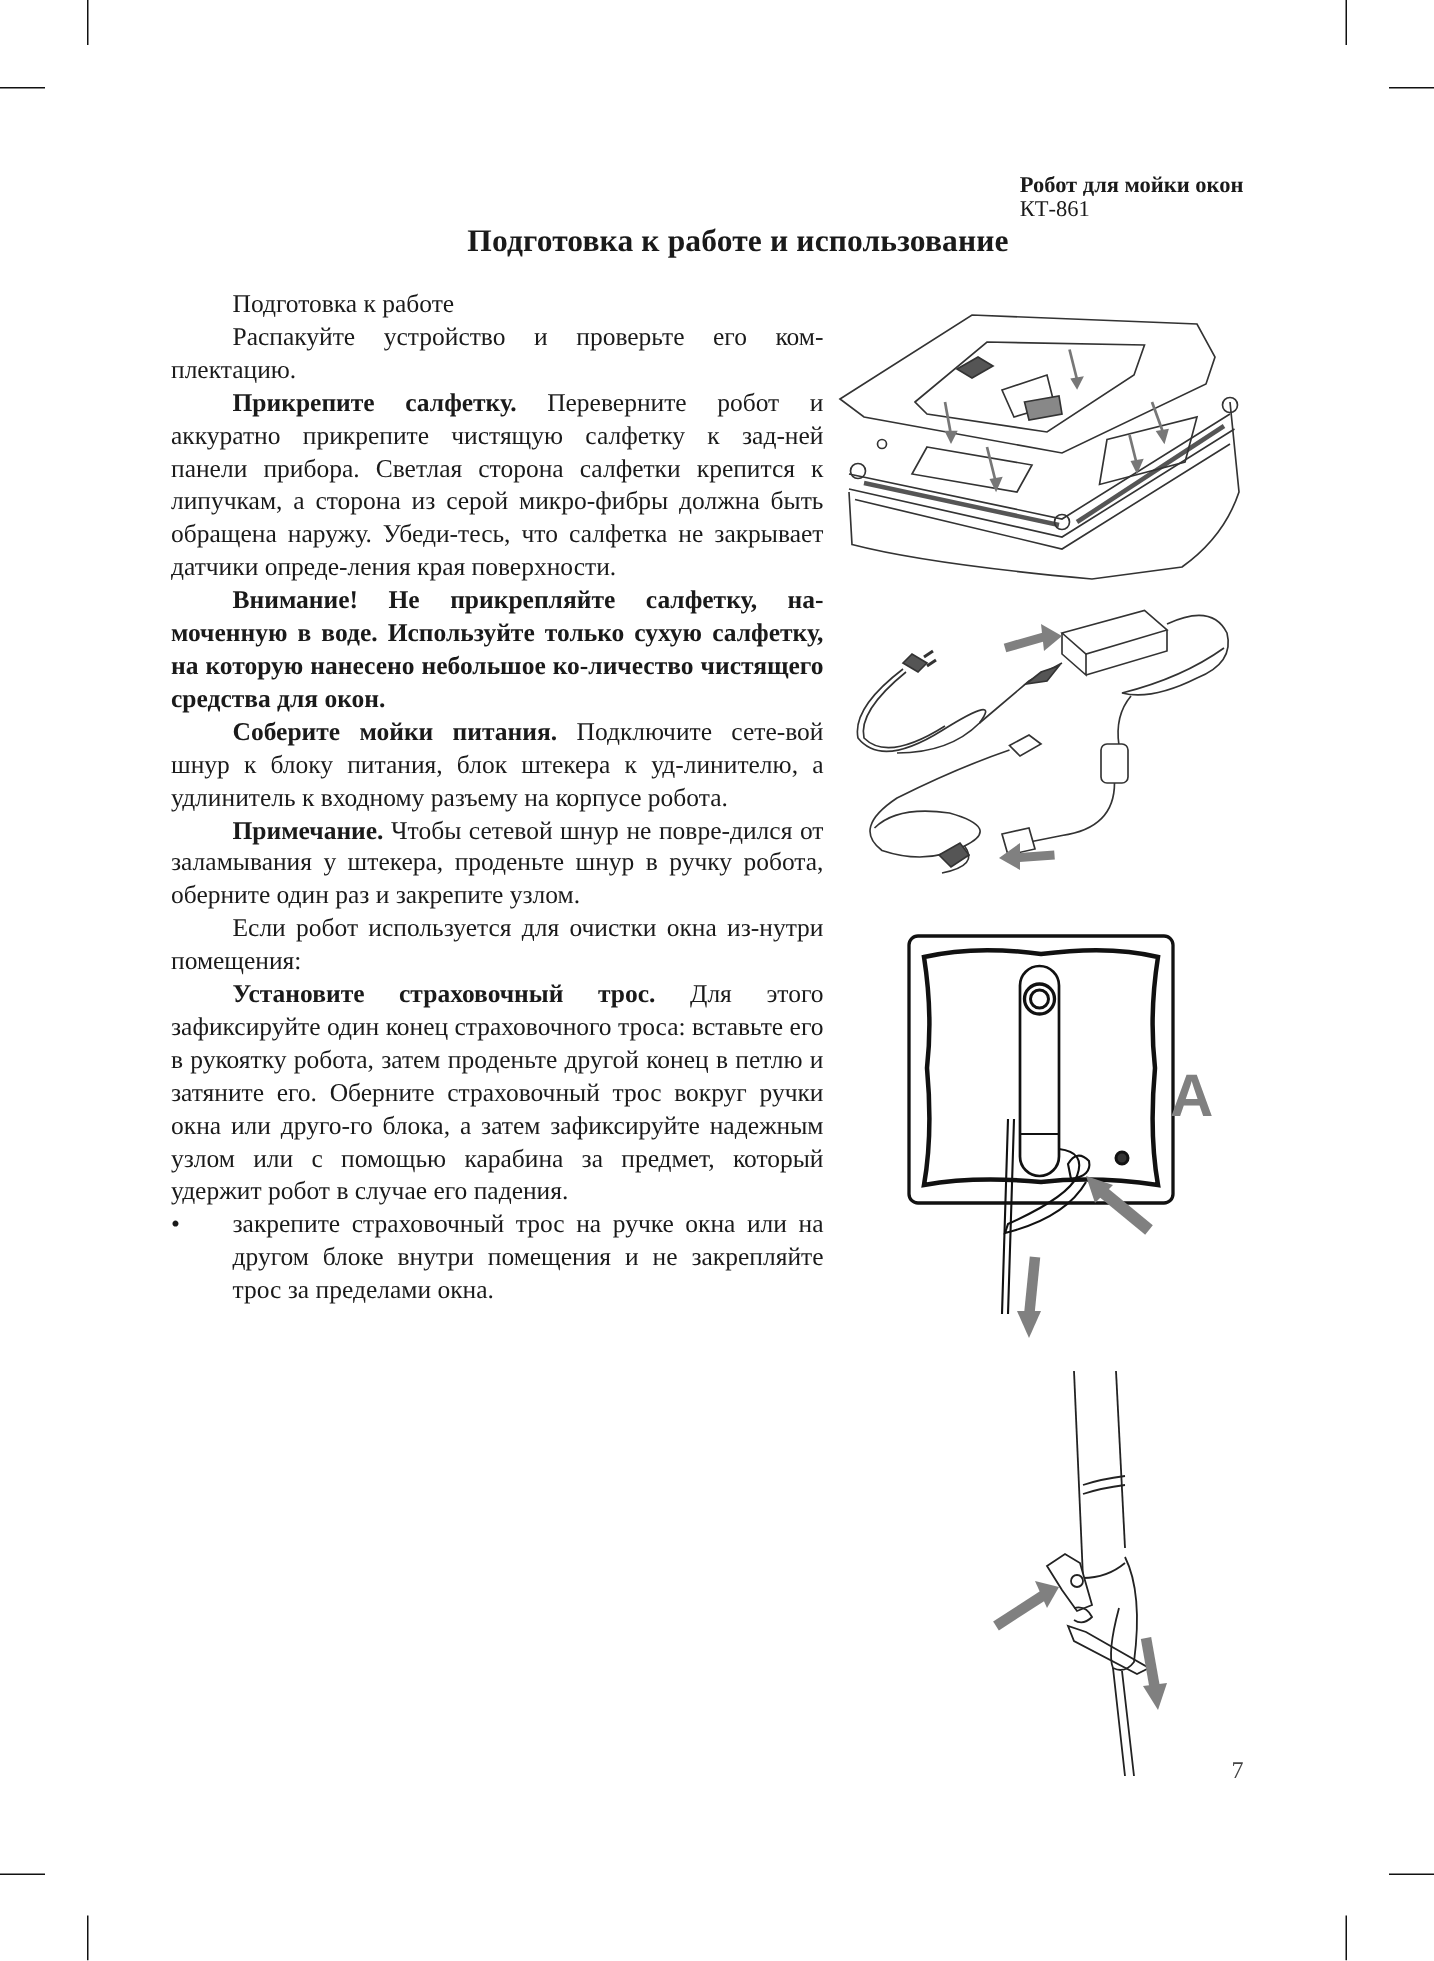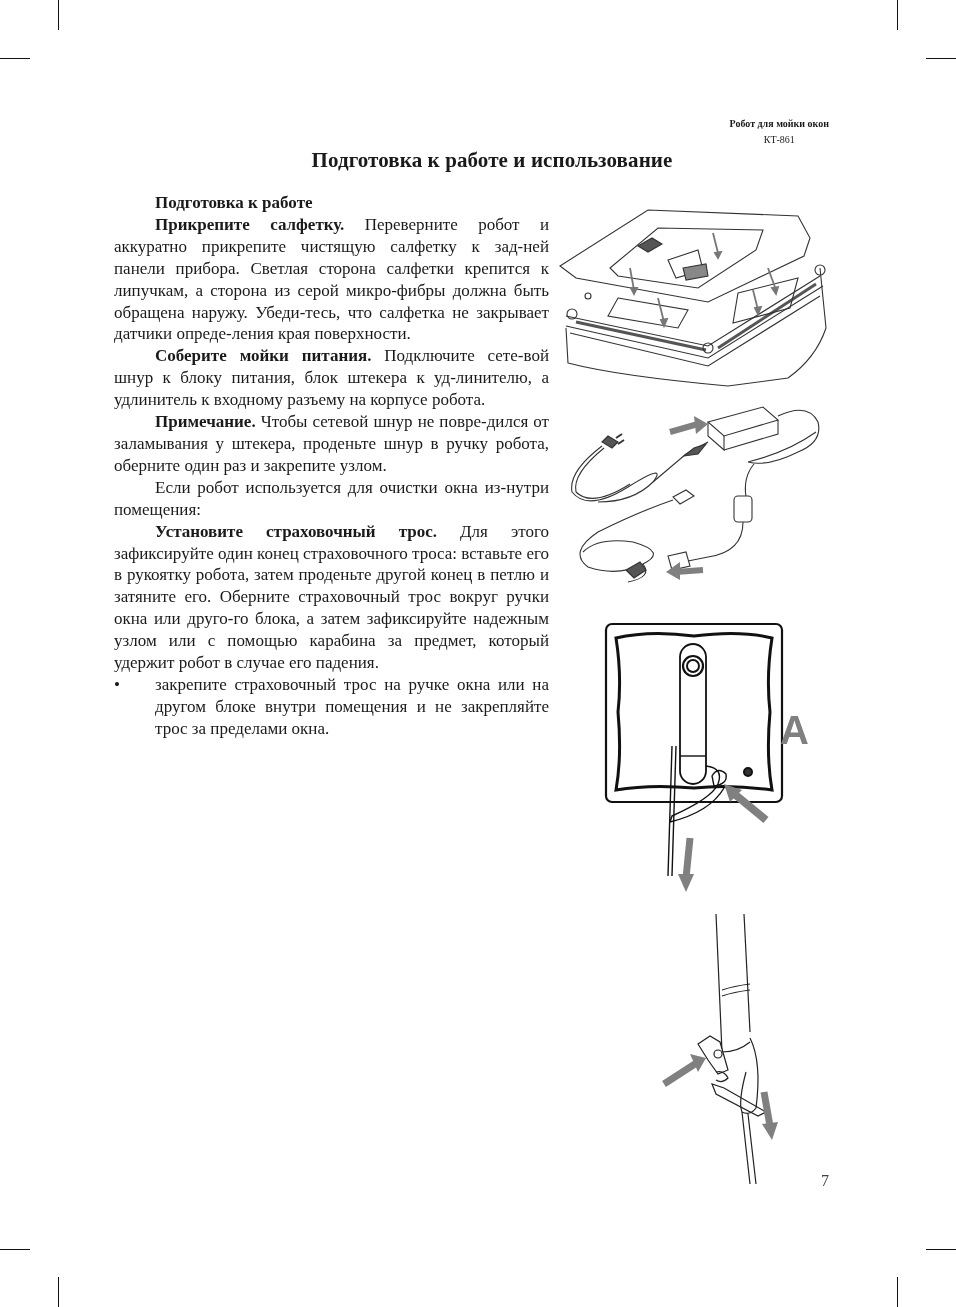--- a/index.html
+++ b/index.html
@@ -2,31 +2,31 @@
 <html><head>
 <meta charset="utf-8">
 <style>
   html, body { margin: 0; padding: 0; background: #ffffff; }
   body { width: 956px; height: 1307px; position: relative; overflow: hidden;
          font-family: "Liberation Serif", "DejaVu Serif", serif; color: #1a1a1a; }
   .crop { position: absolute; background: #111; }
   .crop.v { width: 1px; height: 30px; }
   .crop.h { height: 1px; width: 30px; }
 
-  .running-head { position: absolute; right: 127px; top: 116px; text-align: center;
-                  font-size: 10px; line-height: 16px; }
+  .running-head { position: absolute; right: 127px; top: 116px; text-align: left;
+                  font-size: 15px; line-height: 16px; }
   .running-head .rh-title { font-weight: bold; }
 
   .page-title { position: absolute; left: 0; width: 984px; top: 148px; text-align: center;
                 font-size: 21px; font-weight: bold; letter-spacing: 0.1px; }
 
   .text-col { position: absolute; left: 114px; top: 192px; width: 435px;
               font-size: 17px; line-height: 21.9px; text-align: justify; hyphens: manual; }
   .text-col p { margin: 0; text-indent: 41px; }
-  .text-col p.heading { font-weight: bold; }
+  .text-col p.heading { font-weight: normal; }
   .text-col b { font-weight: bold; }
   .text-col p.warning { font-weight: bold; }
   .bullet-item { position: relative; padding-left: 41px; margin: 0; }
   .bullet-item .bullet { position: absolute; left: 0; top: 0; }
 
   .figure { position: absolute; }
   .page-number { position: absolute; right: 127px; top: 1172px; font-size: 16px; color: #444; }
 </style>
 </head>
 <body>
@@ -42,21 +42,23 @@
 
 <div class="running-head">
   <div class="rh-title">Робот для мойки окон</div>
   <div>КТ-861</div>
 </div>
 
 <div class="page-title">Подготовка к работе и использование</div>
 
 <div class="text-col">
   <p class="heading">Подготовка к работе</p>
+  <p><span>Распакуйте устройство и проверьте его ком-плектацию.</span></p>
   <p><b>Прикрепите салфетку.</b><span> Переверните робот и аккуратно прикрепите чистящую салфетку к зад-ней панели прибора. Светлая сторона салфетки крепится к липучкам, а сторона из серой микро-фибры должна быть обращена наружу. Убеди-тесь, что салфетка не закрывает датчики опреде-ления края поверхности.</span></p>
+  <p class="warning"><span>Внимание! Не прикрепляйте салфетку, на-моченную в воде. Используйте только сухую салфетку, на которую нанесено небольшое ко-личество чистящего средства для окон.</span></p>
   <p><b>Соберите мойки питания.</b><span> Подключите сете-вой шнур к блоку питания, блок штекера к уд-линителю, а удлинитель к входному разъему на корпусе робота.</span></p>
   <p><b>Примечание.</b><span> Чтобы сетевой шнур не повре-дился от заламывания у штекера, проденьте шнур в ручку робота, оберните один раз и закрепите узлом.</span></p>
   <p><span>Если робот используется для очистки окна из-нутри помещения:</span></p>
   <p><b>Установите страховочный трос.</b><span> Для этого зафиксируйте один конец страховочного троса: вставьте его в рукоятку робота, затем проденьте другой конец в петлю и затяните его. Оберните страховочный трос вокруг ручки окна или друго-го блока, а затем зафиксируйте надежным узлом или с помощью карабина за предмет, который удержит робот в случае его падения.</span></p>
   <div class="bullet-item">
     <span class="bullet">•</span>
     <span>закрепите страховочный трос на ручке окна или на другом блоке внутри помещения и не закрепляйте трос за пределами окна.</span>
   </div>
 </div>
 

